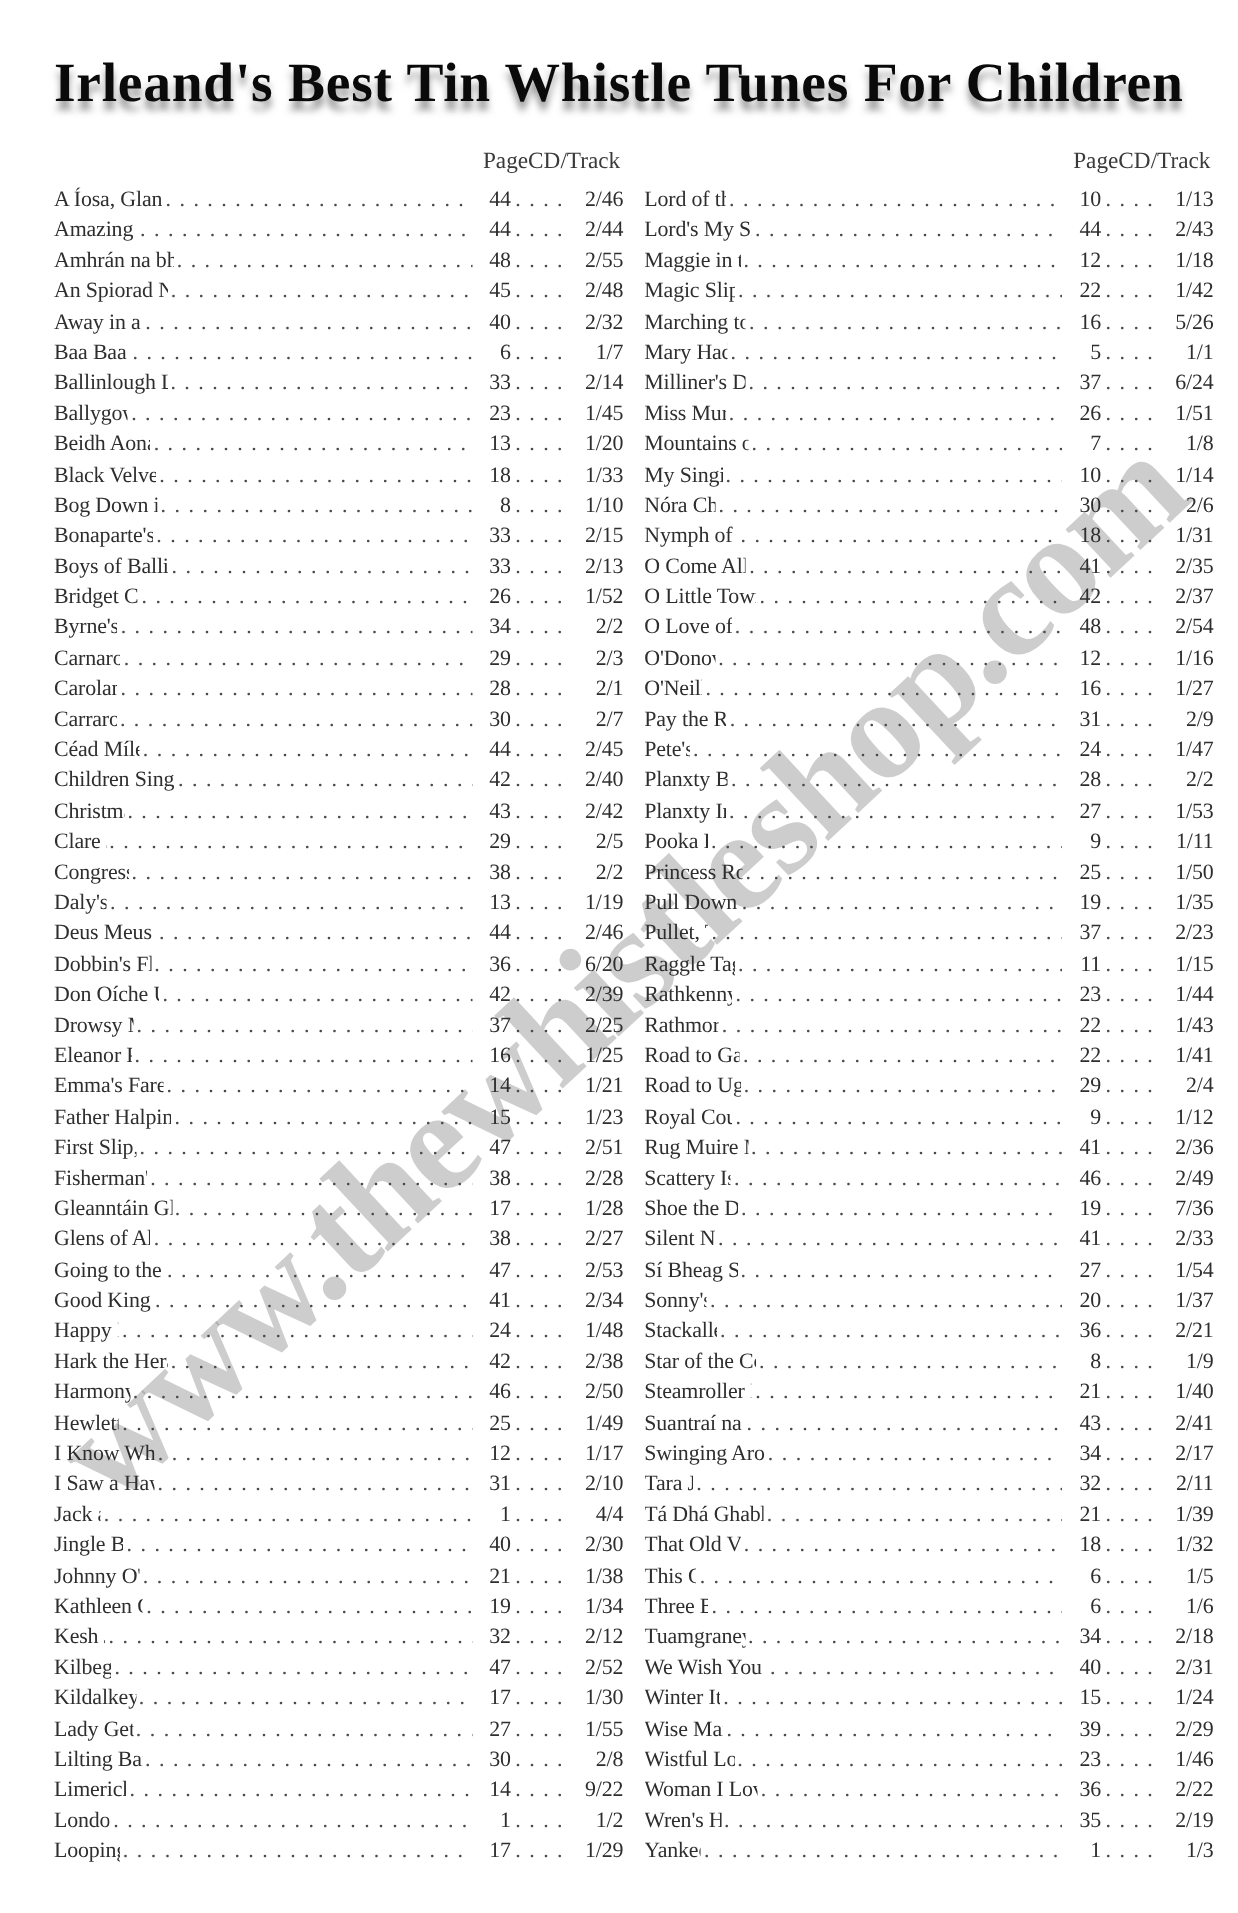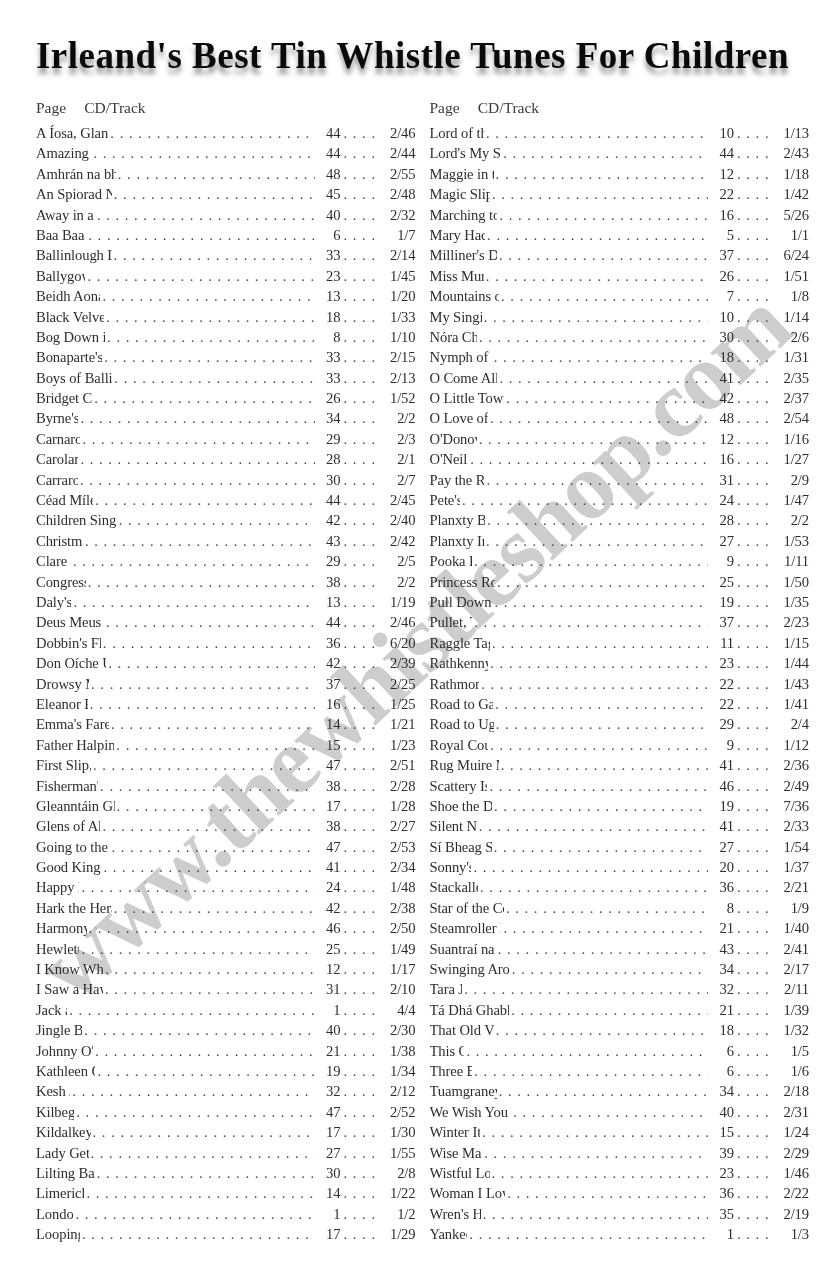--- a/index.html
+++ b/index.html
@@ -46,22 +46,22 @@
 
   .columns {
     display: flex;
     gap: 14px;
     margin: 22px 16px 0 36px;
   }
   .col { flex: 1 1 0; min-width: 0; }
 
   .col-header {
     display: flex;
+    justify-content: flex-end;
     align-items: baseline;
-    gap: 18px;
     font-size: 15.5px;
     color: #3a3a3a;
     margin-bottom: 8px;
     padding-right: 2px;
   }
 
   .rows {}
   .row {
     display: flex;
     align-items: baseline;
@@ -527,21 +527,21 @@
     <span class="p">30</span>
     <span class="leader2"></span>
     <span class="k">2/8</span>
   </div>
 
   <div class="row">
     <span class="t">Limerick Waltz, The</span>
     <span class="leader"></span>
     <span class="p">14</span>
     <span class="leader2"></span>
-    <span class="k">1/22</span>
+    <span class="k">9/22</span>
   </div>
 
   <div class="row">
     <span class="t">London Bridge</span>
     <span class="leader"></span>
     <span class="p">1</span>
     <span class="leader2"></span>
     <span class="k">1/2</span>
   </div>
 

